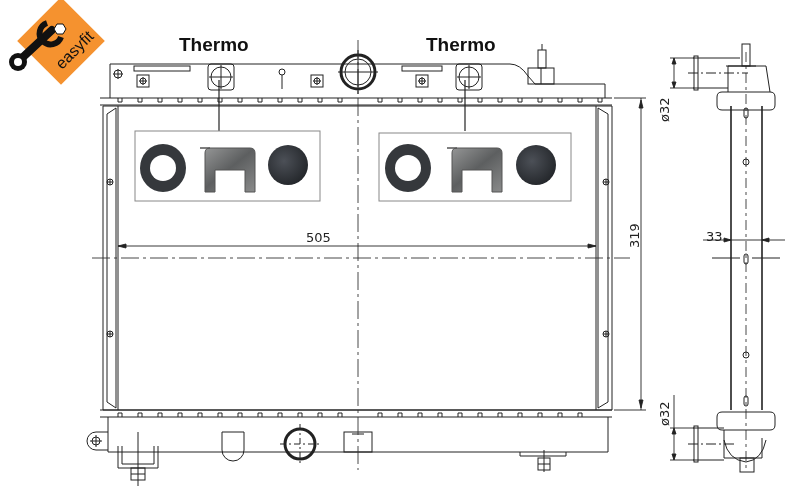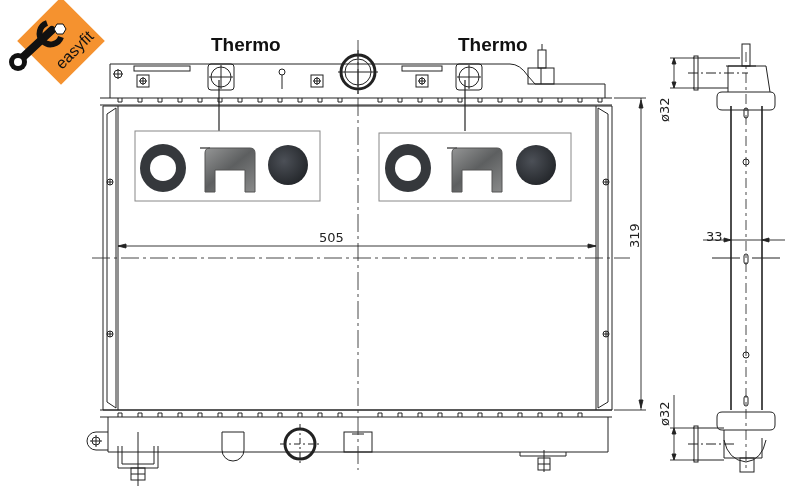--- a/index.html
+++ b/index.html
@@ -1,18 +1,18 @@
 <!DOCTYPE html>
 <html><head>
 <meta charset="utf-8">
 <style>
   html, body { margin: 0; padding: 0; background: #ffffff; }
   body { width: 800px; height: 496px; position: relative; overflow: hidden; font-family: "Liberation Sans", sans-serif; }
   #canvas { position: absolute; left: 0; top: 0; width: 800px; height: 496px; }
-  .label-thermo { position: absolute; font-family: "Liberation Sans", sans-serif; font-weight: bold; font-size: 19px; color: #111; margin-left: 32px; }
+  .label-thermo { position: absolute; font-family: "Liberation Sans", sans-serif; font-weight: bold; font-size: 19px; color: #111; }
   .dim { position: absolute; font-family: "DejaVu Sans", sans-serif; font-size: 13px; color: #222; }
   .dim-v { transform: rotate(-90deg); transform-origin: left top; }
   .logo-text { font-family: "Liberation Sans", sans-serif; }
 </style>
 </head>
 <body>
 
 <svg id="canvas" viewBox="0 0 800 496" xmlns="http://www.w3.org/2000/svg">
   <defs>
     <radialGradient id="gPlug" cx="40%" cy="40%" r="65%">
@@ -227,17 +227,17 @@
   <g stroke="#222" stroke-width="0.9" fill="#222">
     <path d="M670 428 L694 428 M670 460 L694 460 M674 395 L674 460" fill="none"></path>
     <polygon points="674,428 672,434 676,434"></polygon>
     <polygon points="674,460 672,454 676,454"></polygon>
   </g>
 </svg>
 
 <div class="label-thermo" style="left:179px; top:34px;">Thermo</div>
 <div class="label-thermo" style="left:426px; top:34px;">Thermo</div>
 
-<div class="dim" style="left:319px; top:230px;">505</div>
+<div class="dim" style="left:306px; top:230px;">505</div>
 <div class="dim dim-v" style="left:627px; top:248px;">319</div>
 <div class="dim" style="left:706px; top:229px;">33</div>
 <div class="dim dim-v" style="left:657px; top:122px;">ø32</div>
 <div class="dim dim-v" style="left:657px; top:426px;">ø32</div>
 
 </body></html>

